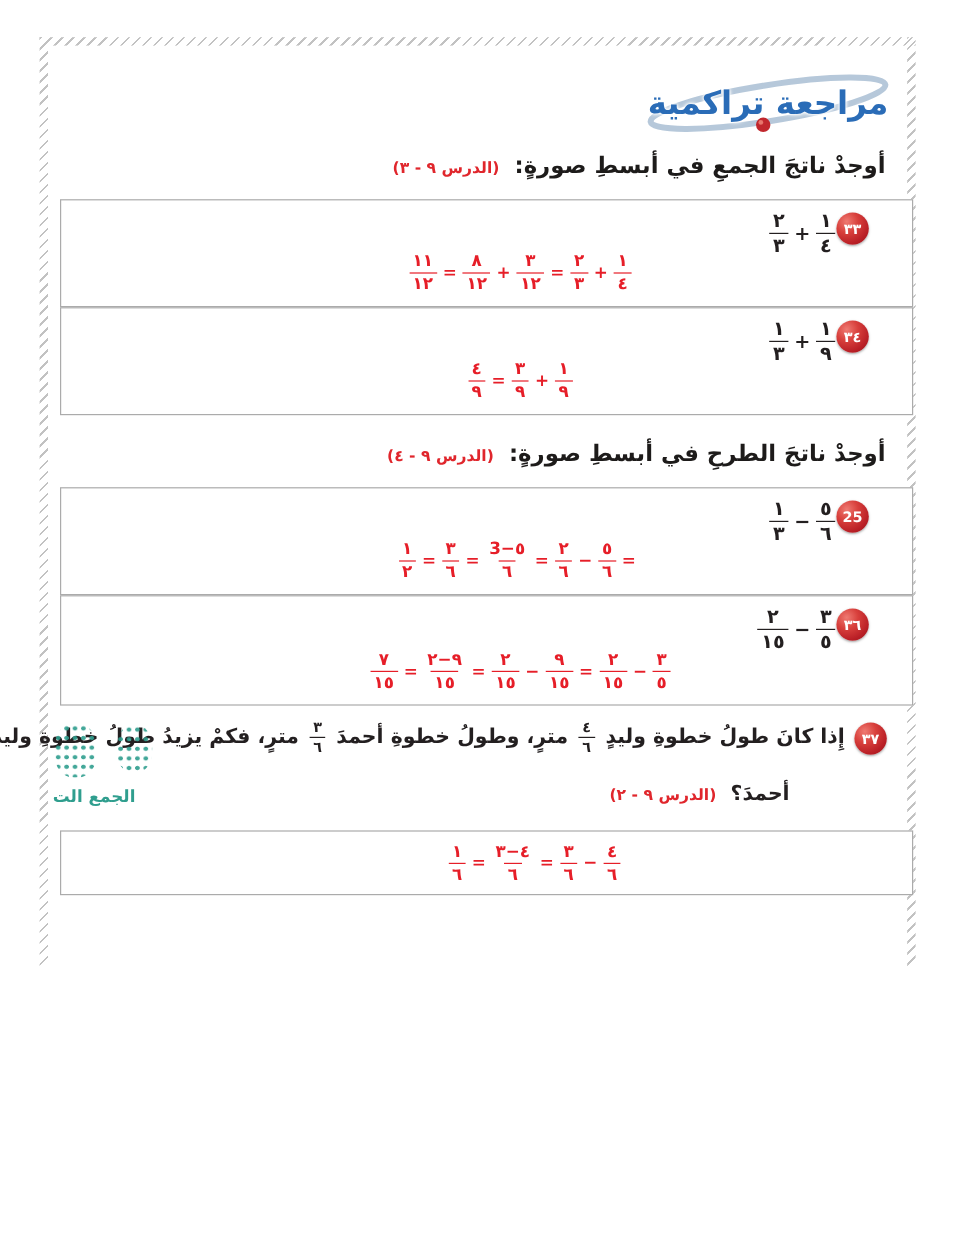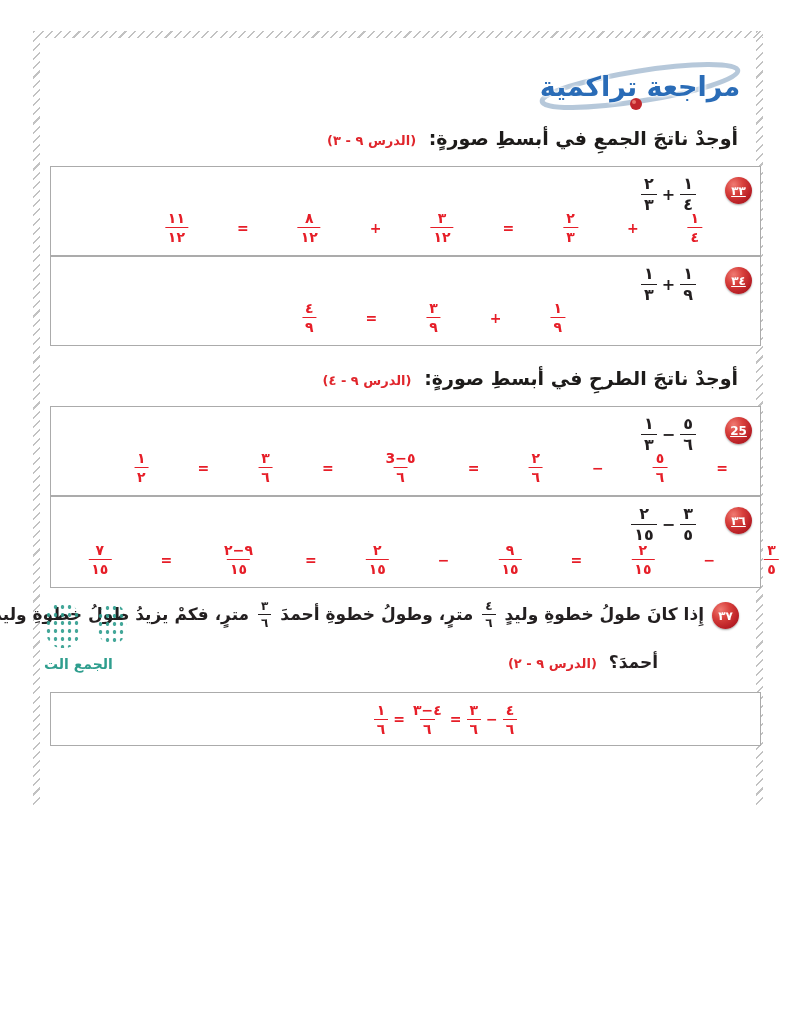--- a/index.html
+++ b/index.html
@@ -27,30 +27,30 @@
   .lesson-ref{color:#e0262c;font-size:13px;font-weight:bold;margin-inline-start:6px;}
 
   
   .pbox{position:absolute;left:50px;width:709px;height:88px;border:1px solid #ababab;background:#fff;}
   .b33{top:166px;} .b34{top:256px;} .b35{top:406px;} .b36{top:496px;height:90px;}
 
   .badge{width:27px;height:27px;border-radius:50%;
     background:radial-gradient(circle at 32% 28%,#ef7a72 0%,#d8403c 35%,#b91f26 70%,#951419 100%);
     color:#fff;font-size:12px;font-weight:bold;display:flex;align-items:center;justify-content:center;
     box-shadow:0 1px 2px rgba(0,0,0,.35);}
-  .pbox .badge{position:absolute;right:8px;top:10px;text-decoration:underline;}
+  .pbox .badge{position:absolute;right:36px;top:10px;}
 
   .math{direction:ltr;display:inline-flex;align-items:center;font-weight:bold;white-space:nowrap;}
   .math .op{margin:0 5px;direction:ltr;unicode-bidi:bidi-override;}
   .frac{display:inline-flex;flex-direction:column;align-items:center;line-height:1;vertical-align:middle;}
   .frac .num{padding:0 3px 2px;direction:ltr;unicode-bidi:bidi-override;}
   .frac .den{border-top:1.6px solid currentColor;padding:2px 3px 0;direction:ltr;unicode-bidi:bidi-override;}
 
   .expr{position:absolute;right:64px;top:9px;color:#231f20;font-size:16px;}
-  .sol{position:absolute;left:50%;top:44px;transform:translateX(calc(-50% + 28px));color:#e61e28;font-size:14px;gap:44px;}
+  .sol{position:absolute;left:50%;top:44px;transform:translateX(calc(-50% + 28px));color:#e61e28;font-size:14px;}
   .b36 .sol{top:46px;}
 
   
   .wp-badge{position:absolute;right:61px;top:602px;}
   .wp-line1{position:absolute;right:96px;top:600px;direction:rtl;font-size:17px;font-weight:bold;color:#231f20;white-space:nowrap;}
   .wp-line1 .frac{font-size:12px;margin:0 3px;}
   .wp-line2{position:absolute;right:142px;top:652px;direction:rtl;font-size:17px;font-weight:bold;color:#231f20;}
 
   
   .wm-dots{position:absolute;background:radial-gradient(circle,#2f9e8e 1.6px,transparent 2.1px);background-size:7px 8px;border-radius:45%;opacity:.9;}

